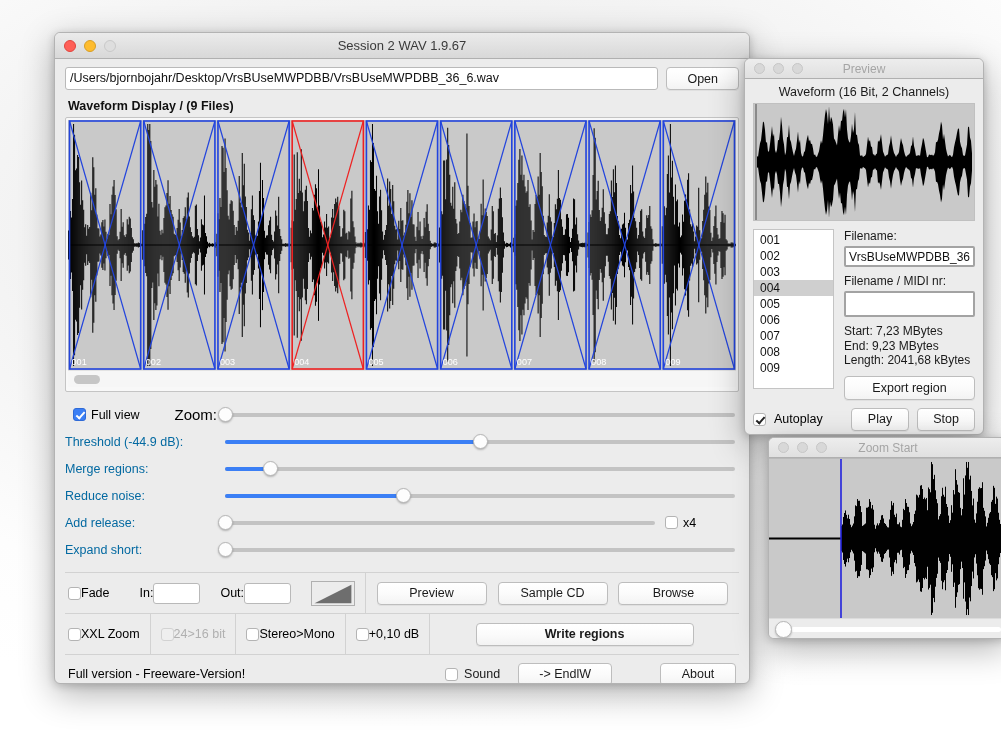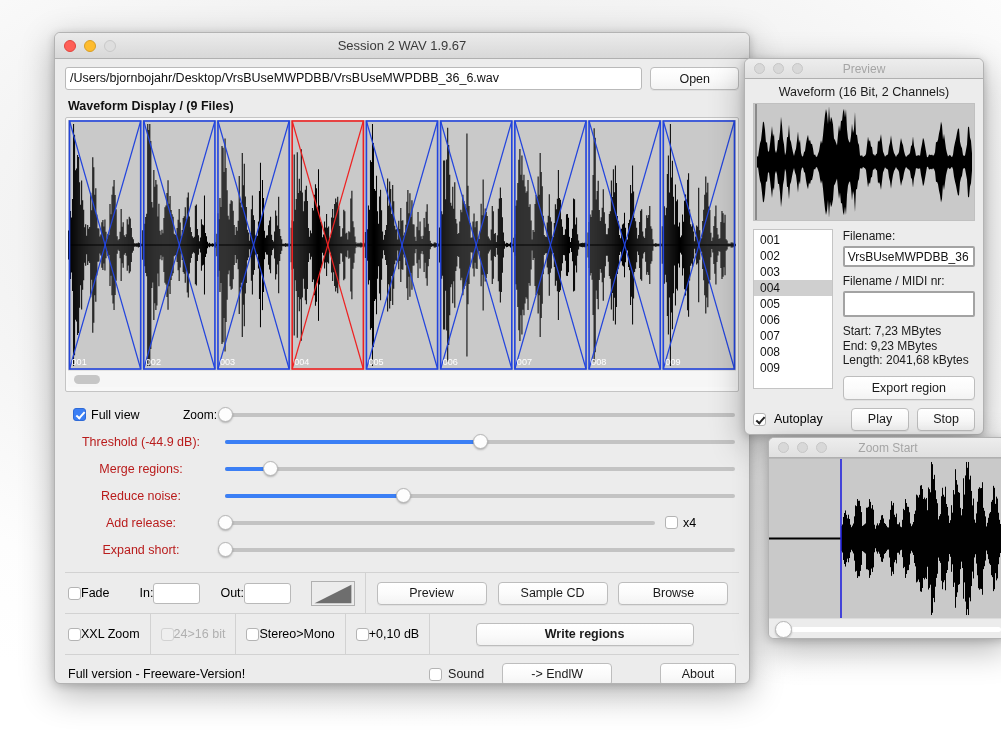--- a/index.html
+++ b/index.html
@@ -57,21 +57,21 @@
   .pathfield {
     flex: 1; height: 23px; background: #fff;
     border: 1px solid #b9b9b9; border-radius: 3px;
     font-size: 12.5px; color: #111; padding: 0 4px;
     line-height: 21px; white-space: nowrap; overflow: hidden;
   }
   .btn {
     background: linear-gradient(to bottom, #ffffff 0%, #fbfbfb 50%, #f3f3f3 100%);
     border: 1px solid #bdbdbd; border-radius: 4px;
     font-size: 12.5px; color: #1a1a1a;
-    height: 23px; padding: 0 28px;
+    height: 23px; padding: 0 20px;
     display: inline-flex; align-items: center; justify-content: center;
     box-shadow: 0 1px 0 rgba(0,0,0,0.05);
     white-space: nowrap;
   }
   .btn.bold { font-weight: bold; }
 
   .sectionlabel { font-size: 12.5px; font-weight: bold; color: #111; margin: 0 0 4px 3px; }
 
   
   .wfpanel {
@@ -83,36 +83,36 @@
   .hscroll { height: 17px; position: relative; background: #f6f6f6; border-top:1px solid #e2e2e2;}
   .hscroll .knob {
     position: absolute; left: 6px; top: 4px; width: 26px; height: 9px;
     border-radius: 5px; background: #c6c6c6;
   }
 
   
   .sliders { margin-top: 9px; }
   .srow { display: flex; align-items: center; height: 27px; }
   .slabel {
-    width: 160px; text-align: center; font-size: 12.5px; color: #b91c1c;
+    width: 160px; text-align: left; font-size: 12.5px; color: #0369a1;
     padding-right: 8px;
   }
   .strack {
     position: relative; height: 4px; background: #c3c3c3; border-radius: 2px;
     flex: 1; margin-right: 4px;
   }
   .sfill { position: absolute; left: 0; top: 0; bottom: 0; background: #3b7ff5; border-radius: 2px; }
   .sthumb {
     position: absolute; top: 50%; width: 15px; height: 15px; margin-top: -7.5px; margin-left: -7.5px;
     border-radius: 50%; background: #fdfdfd; border: 1px solid #b6b6b6;
     box-shadow: 0 1px 2px rgba(0,0,0,0.25);
   }
   .firstcol { width: 160px; display: flex; align-items: center; font-size: 12.5px; }
   .firstcol .cb { margin-left: 8px; margin-right: 5px; }
-  .zoomlbl { margin-left: auto; padding-right: 8px; font-size: 12px; text-align: right; }
+  .zoomlbl { margin-left: auto; padding-right: 8px; font-size: 15px; text-align: right; }
 
   
   .cb {
     width: 13px; height: 13px; border-radius: 3px;
     border: 1px solid #b4b4b4; background: #fff;
     display: inline-block; position: relative; flex: none;
   }
   .cb.checked { background: #3b7ff5; border-color: #2f6ad6; }
   .cb.checked::after {
     content: ""; position: absolute; left: 4px; top: 1px;

